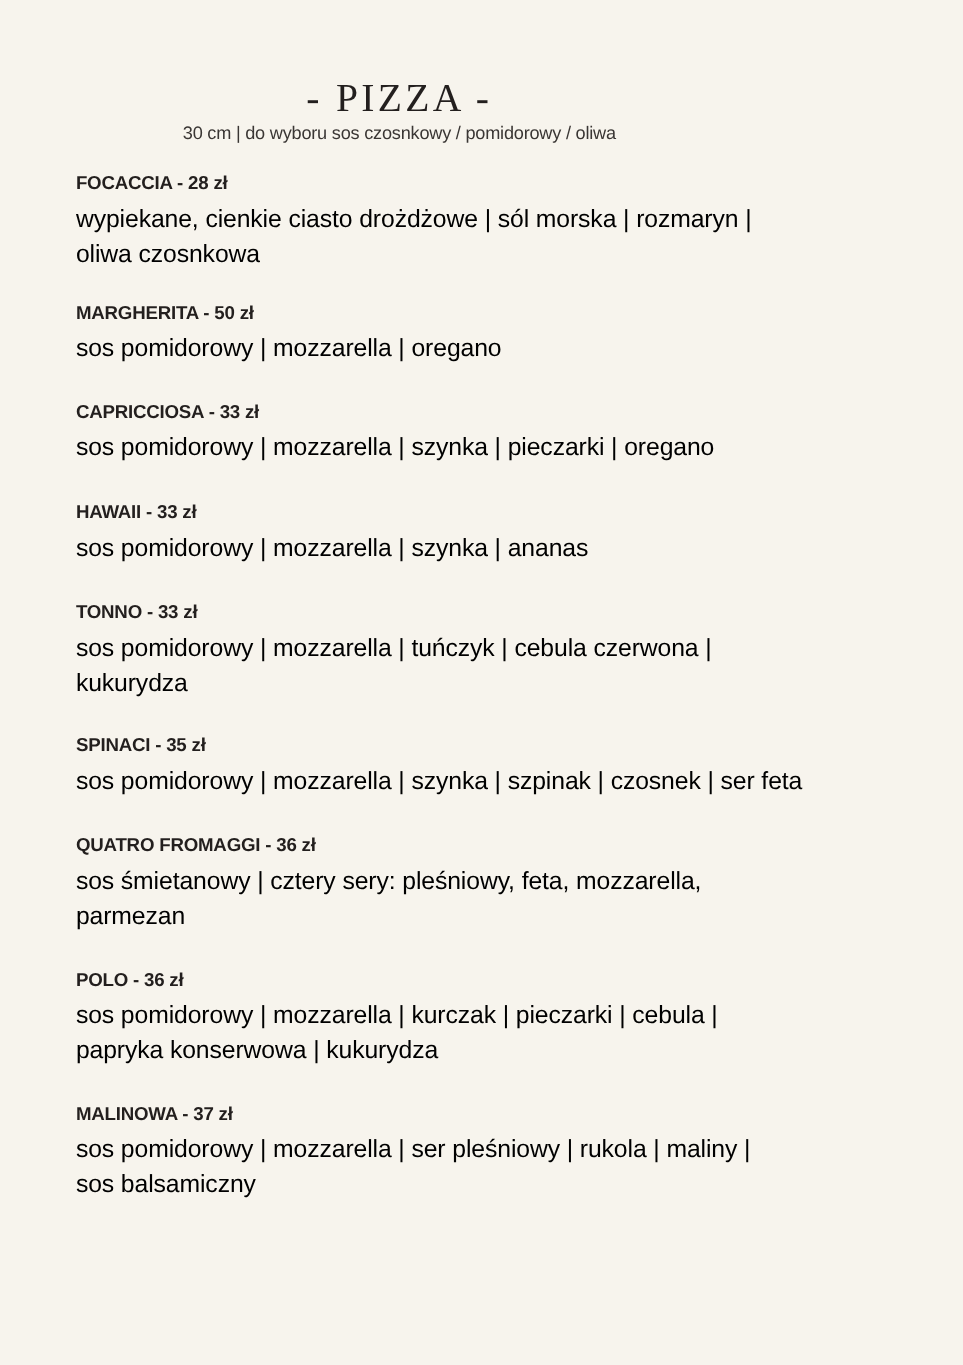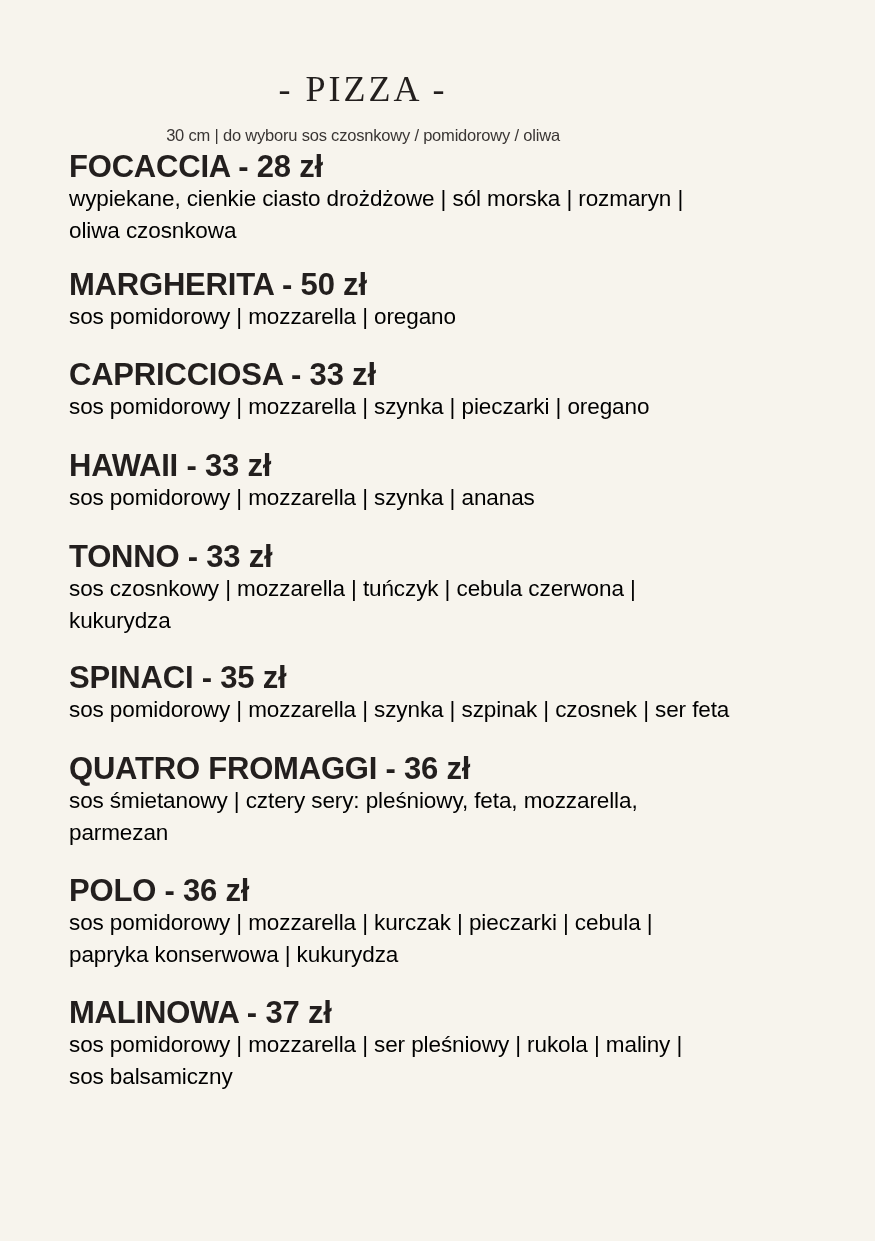--- a/index.html
+++ b/index.html
@@ -11,28 +11,28 @@
     overflow: hidden;
   }
   .header { position: absolute; top: 68px; left: 0; width: 726px; text-align: center; }
   .title {
     font-family: "Liberation Serif", "DejaVu Serif", serif;
     font-size: 36px; letter-spacing: 3px; line-height: 42px;
     color: #231f1e;
   }
   .subtitle {
     font-family: "Liberation Sans", "DejaVu Sans", sans-serif;
-    font-size: 16.5px; line-height: 20px; color: #3a3634; margin-top: 15px;
+    font-size: 16.5px; line-height: 20px; color: #3a3634; margin-top: 1px;
     letter-spacing: -0.2px;
   }
   .menu { position: absolute; left: 69px; top: 151px; width: 750px; }
   .item { position: absolute; left: 0; width: 750px; }
   .item-name {
     font-family: "Liberation Sans", "DejaVu Sans", sans-serif;
-    font-weight: bold; font-size: 31px; line-height: 32px;
+    font-weight: bold; font-size: 17px; line-height: 32px;
     color: #231f1e; letter-spacing: -0.2px;
   }
   .item-desc {
     font-family: "Liberation Sans", "DejaVu Sans", sans-serif;
     font-size: 22.5px; line-height: 31.5px; color: #000000;
     margin-top: 0px; letter-spacing: -0.1px;
   }
 </style>
 </head>
 <body>
@@ -68,21 +68,21 @@
   <div class="item" style="top:299px">
     <div class="item-name">HAWAII - 33 zł</div>
     <div class="item-desc">
       <div>sos pomidorowy | mozzarella | szynka | ananas</div>
     </div>
   </div>
 
   <div class="item" style="top:390px">
     <div class="item-name">TONNO - 33 zł</div>
     <div class="item-desc">
-      <div>sos czosnkowy | mozzarella | tuńczyk | cebula czerwona |</div>
+      <div>sos pomidorowy | mozzarella | tuńczyk | cebula czerwona |</div>
       <div>kukurydza</div>
     </div>
   </div>
 
   <div class="item" style="top:511px">
     <div class="item-name">SPINACI - 35 zł</div>
     <div class="item-desc">
       <div>sos pomidorowy | mozzarella | szynka | szpinak | czosnek | ser feta</div>
     </div>
   </div>

